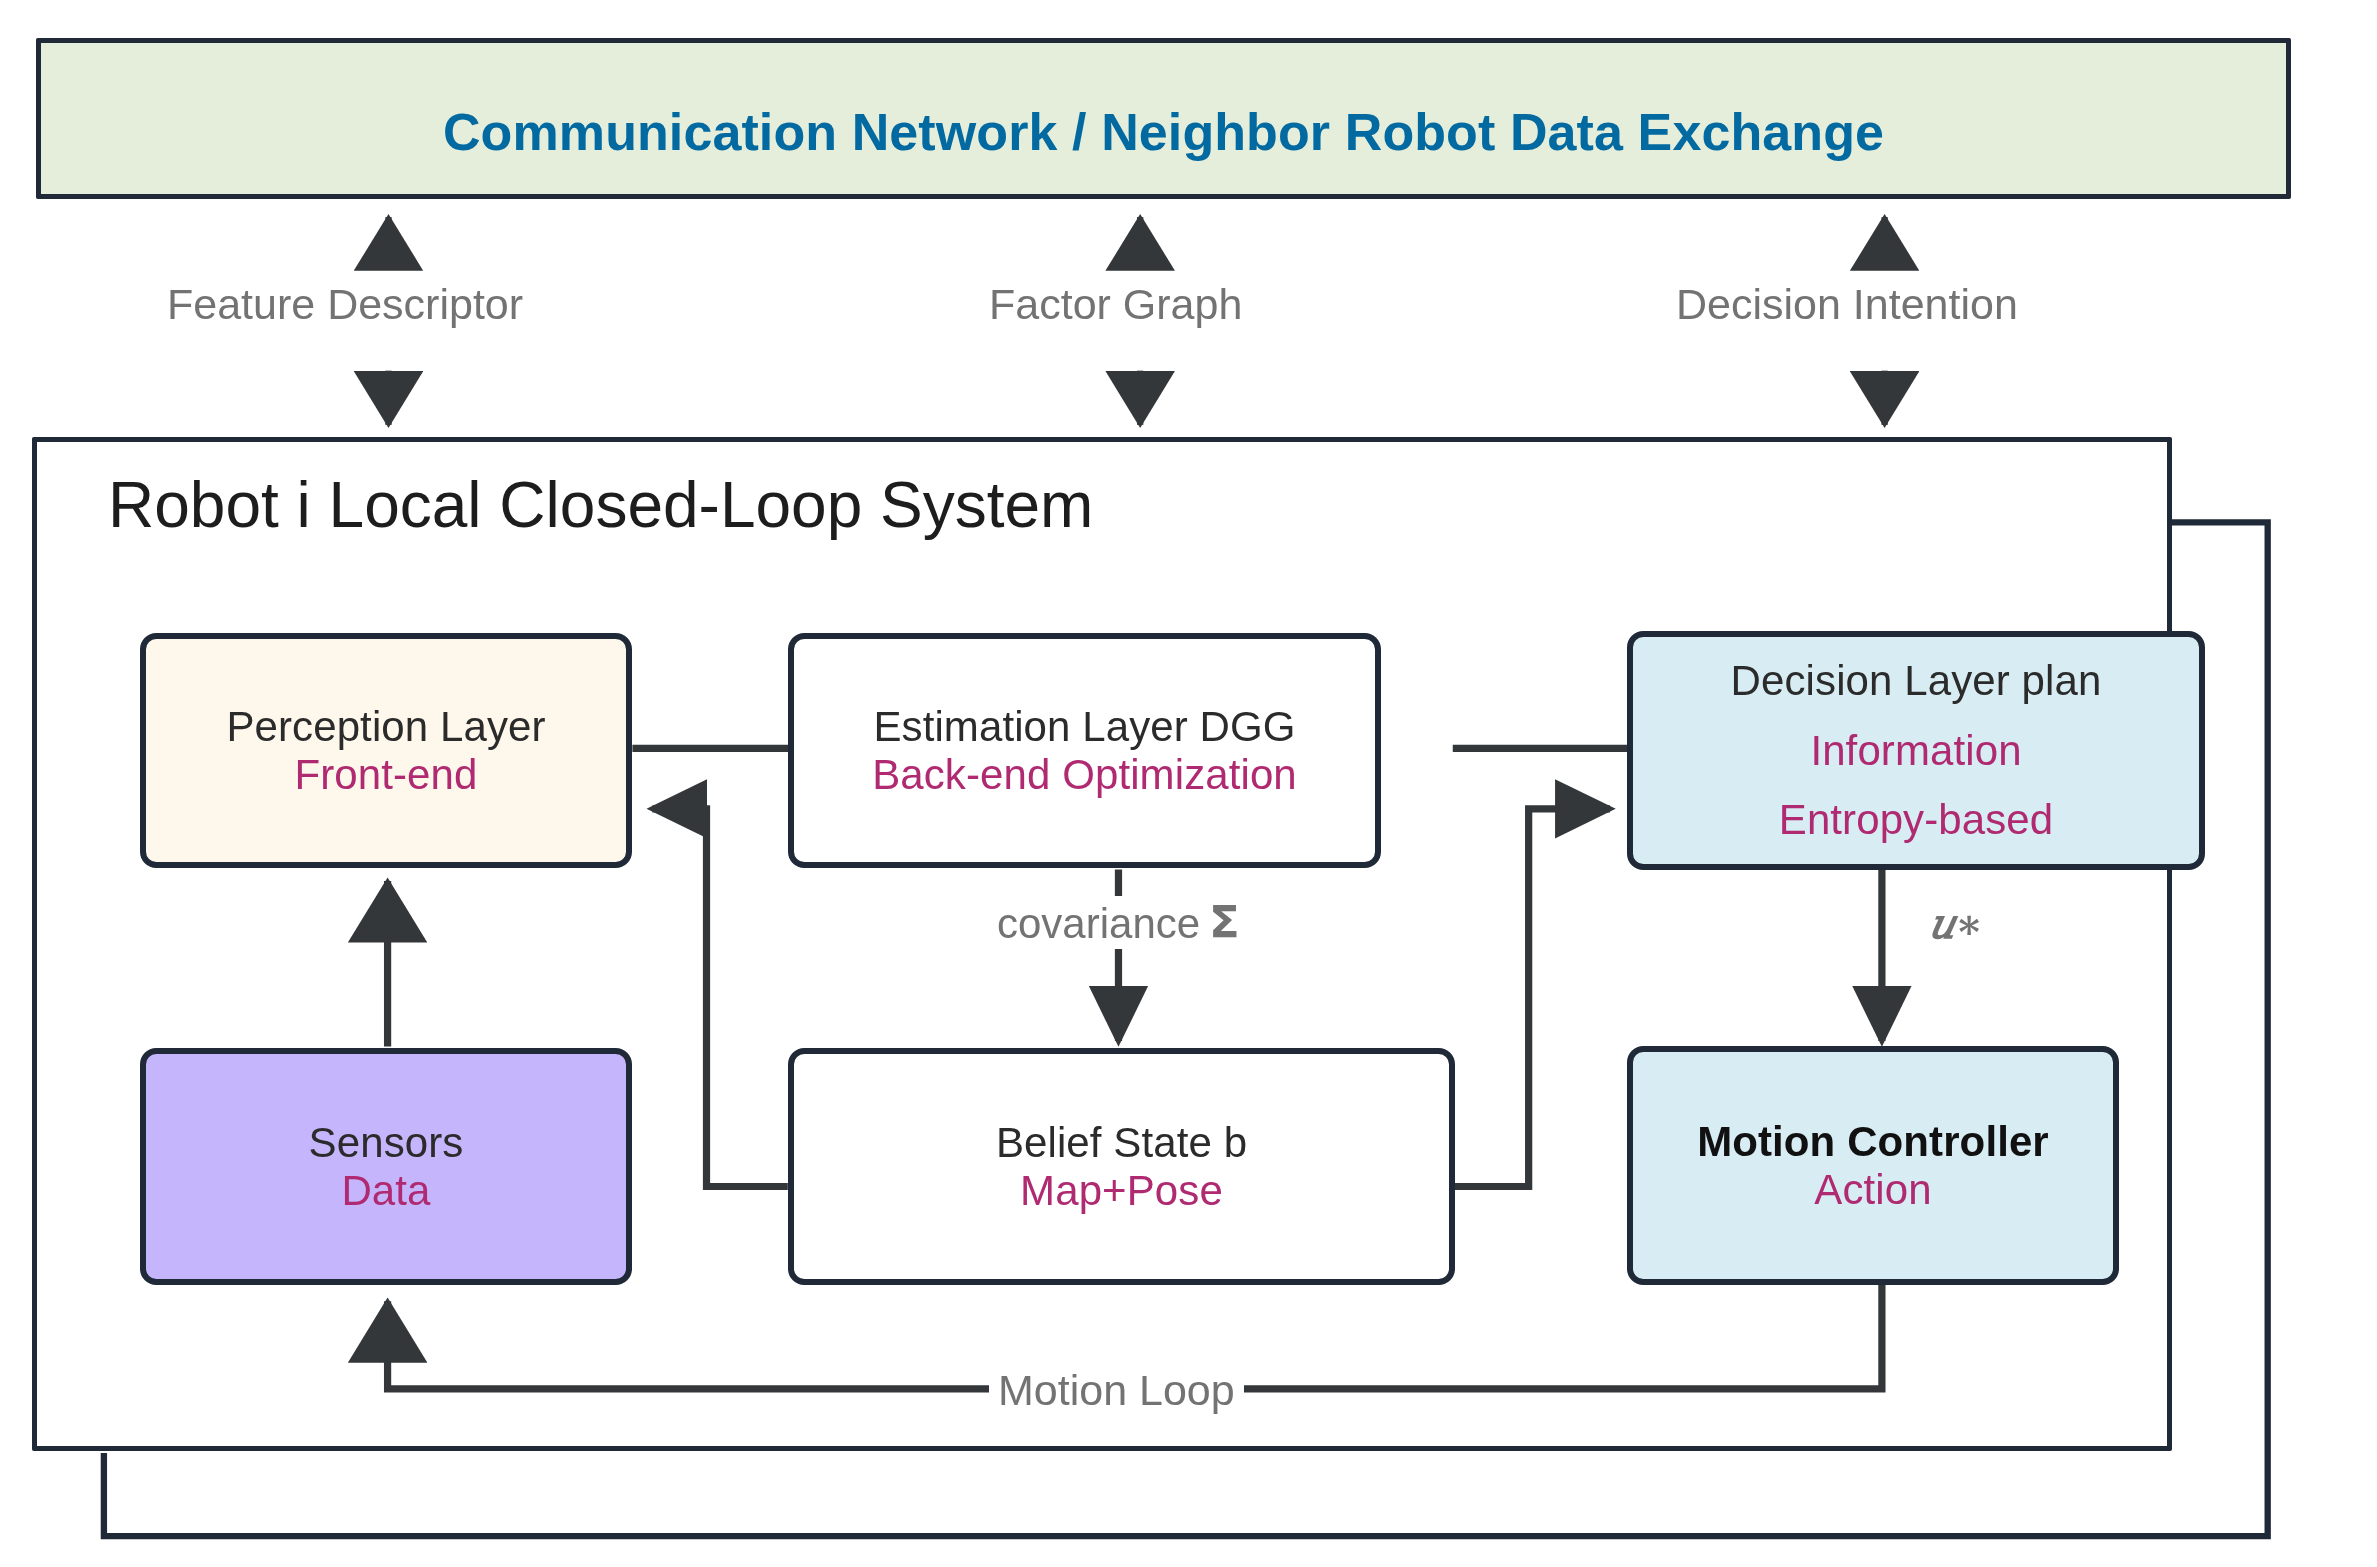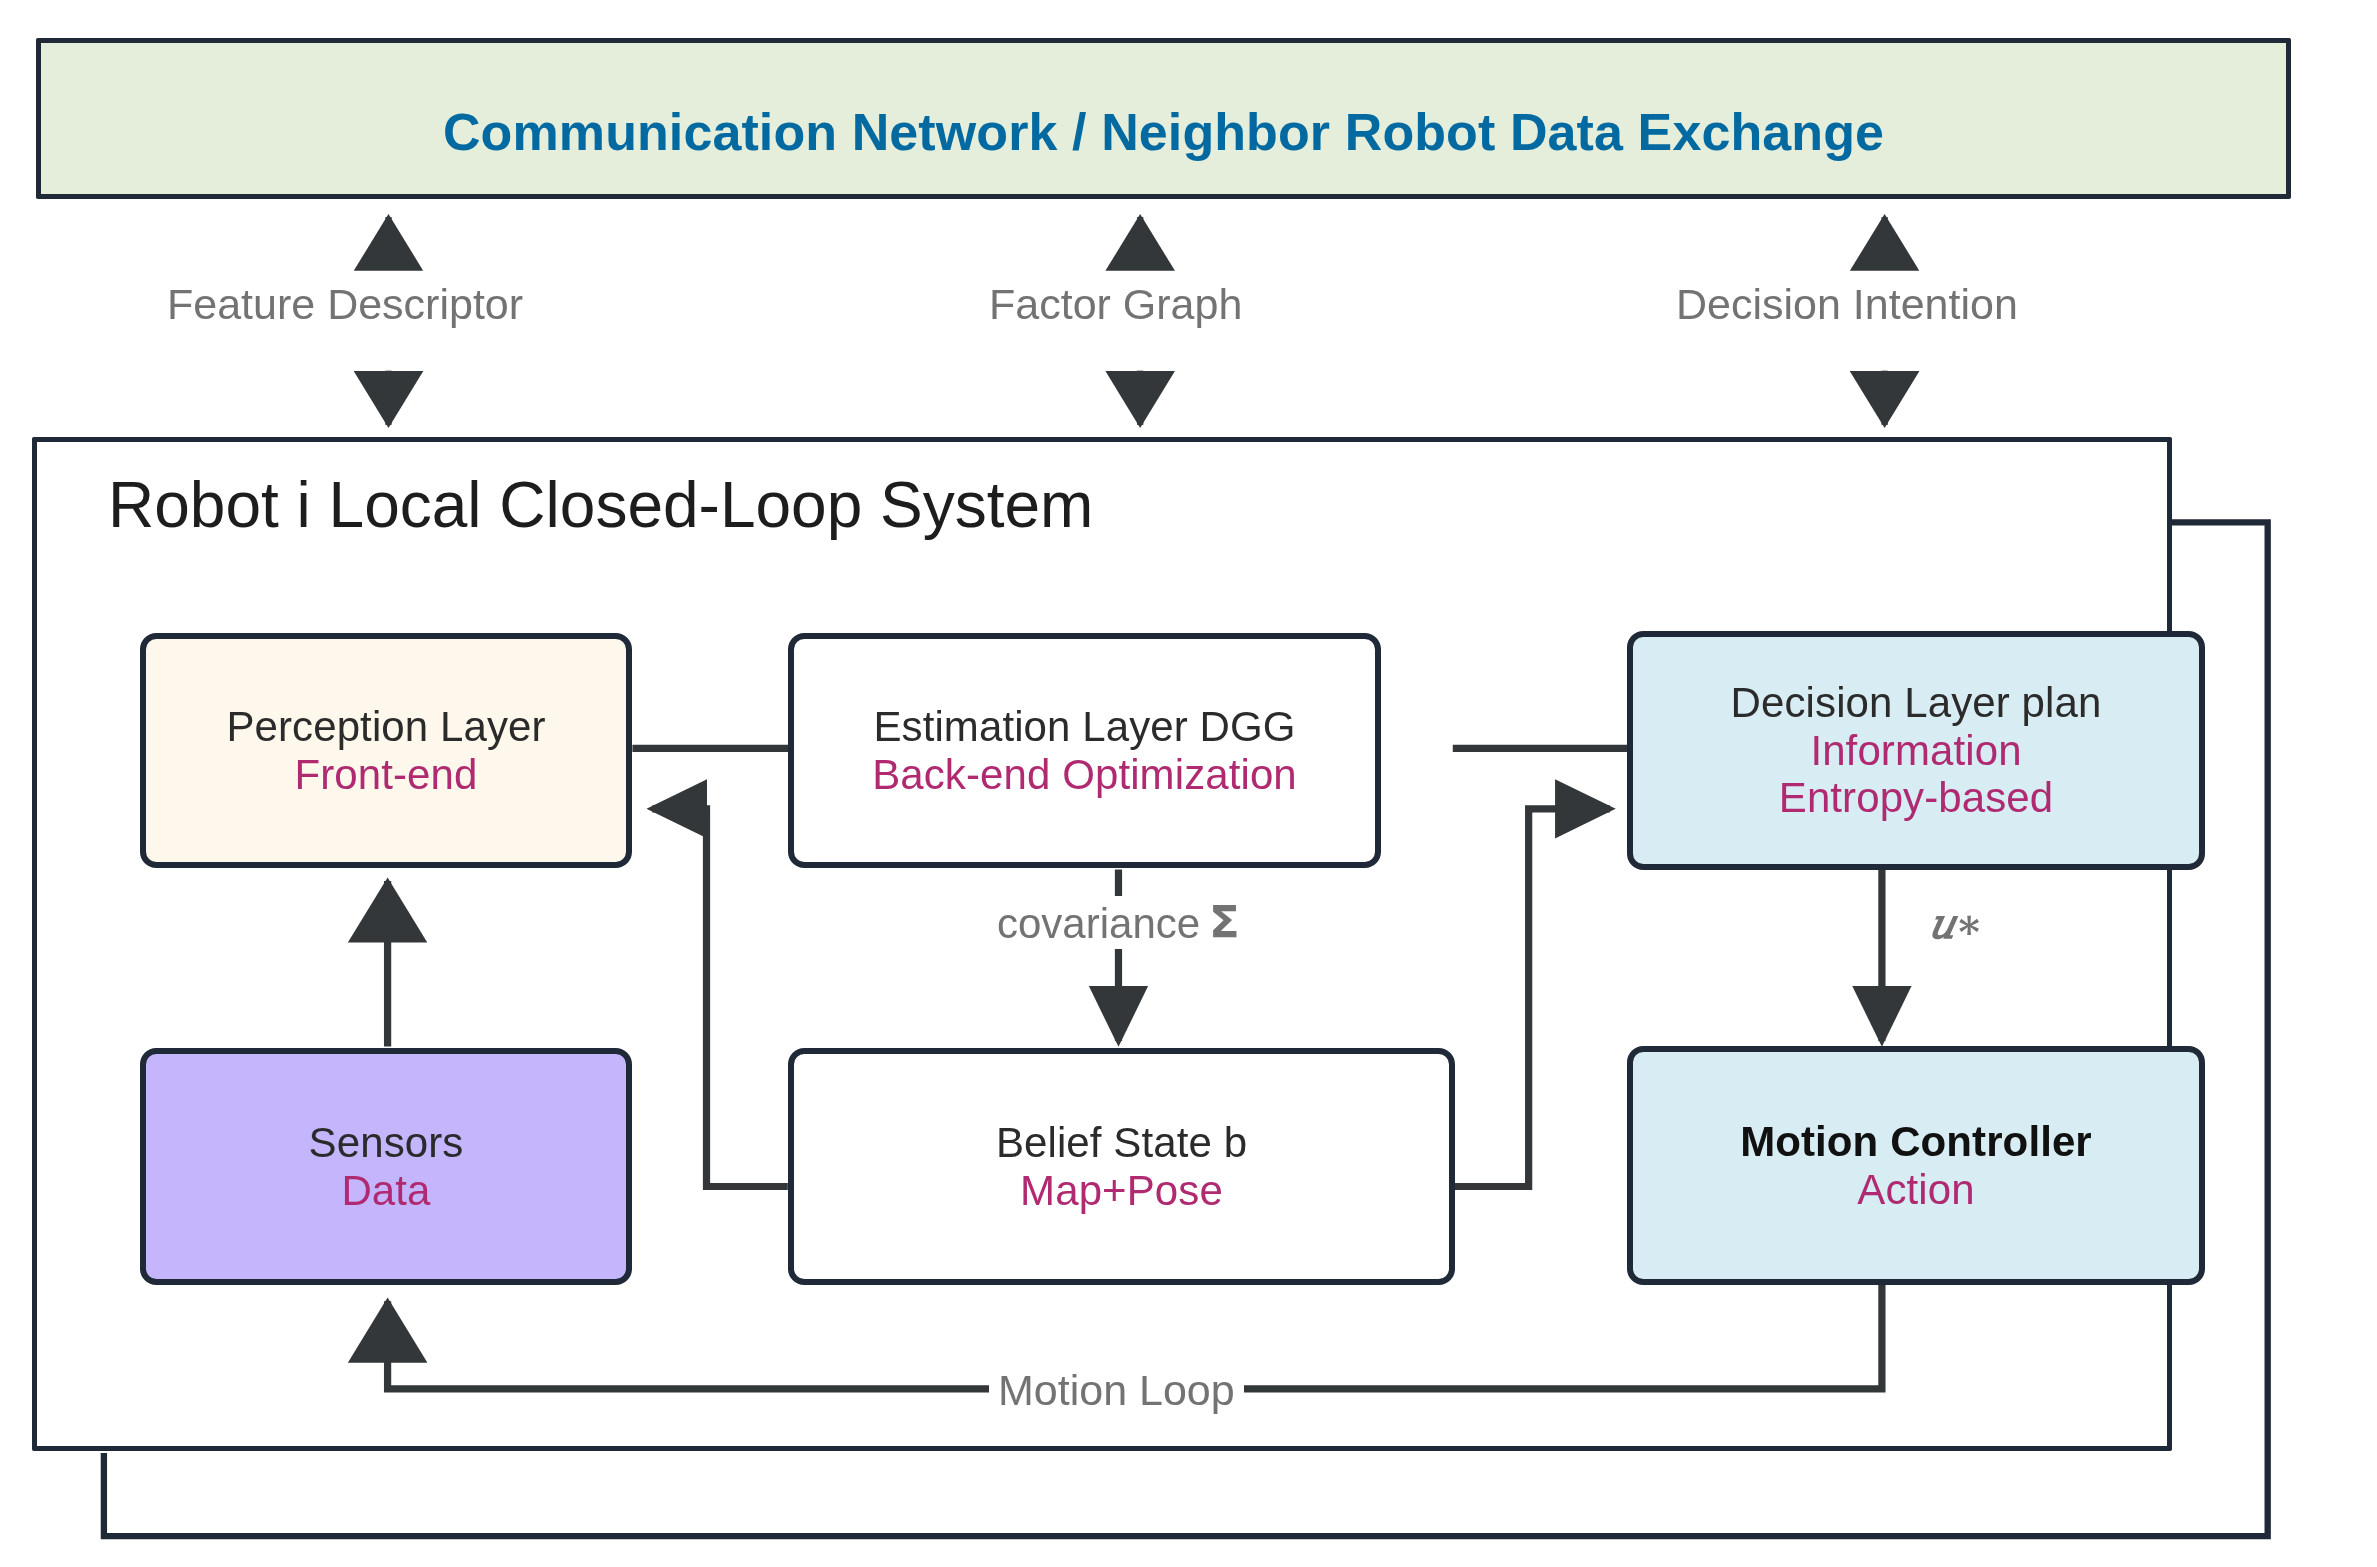--- a/index.html
+++ b/index.html
@@ -107,26 +107,27 @@
     left:788px; top:1048px;
     width:667px; height:237px;
     background:#ffffff;
     border-radius:16.3px;
   }
   #decision-box{
     left:1627px; top:631px;
     width:578px; height:239px;
     background:#d8edf3;
     border-radius:16.3px;
+    gap:22px;
   }
   #decision-box .t1{font-size:42px;}
   #decision-box .t2{font-size:42px;}
   #controller-box{
     left:1627px; top:1046px;
-    width:578px; height:239px;
+    width:492px; height:239px;
     background:#d8edf3;
     border-radius:16.3px;
   }
   #controller-box .t1{
     font-weight:700;
     color:#111111;
   }
 
   
   .edge-label{

